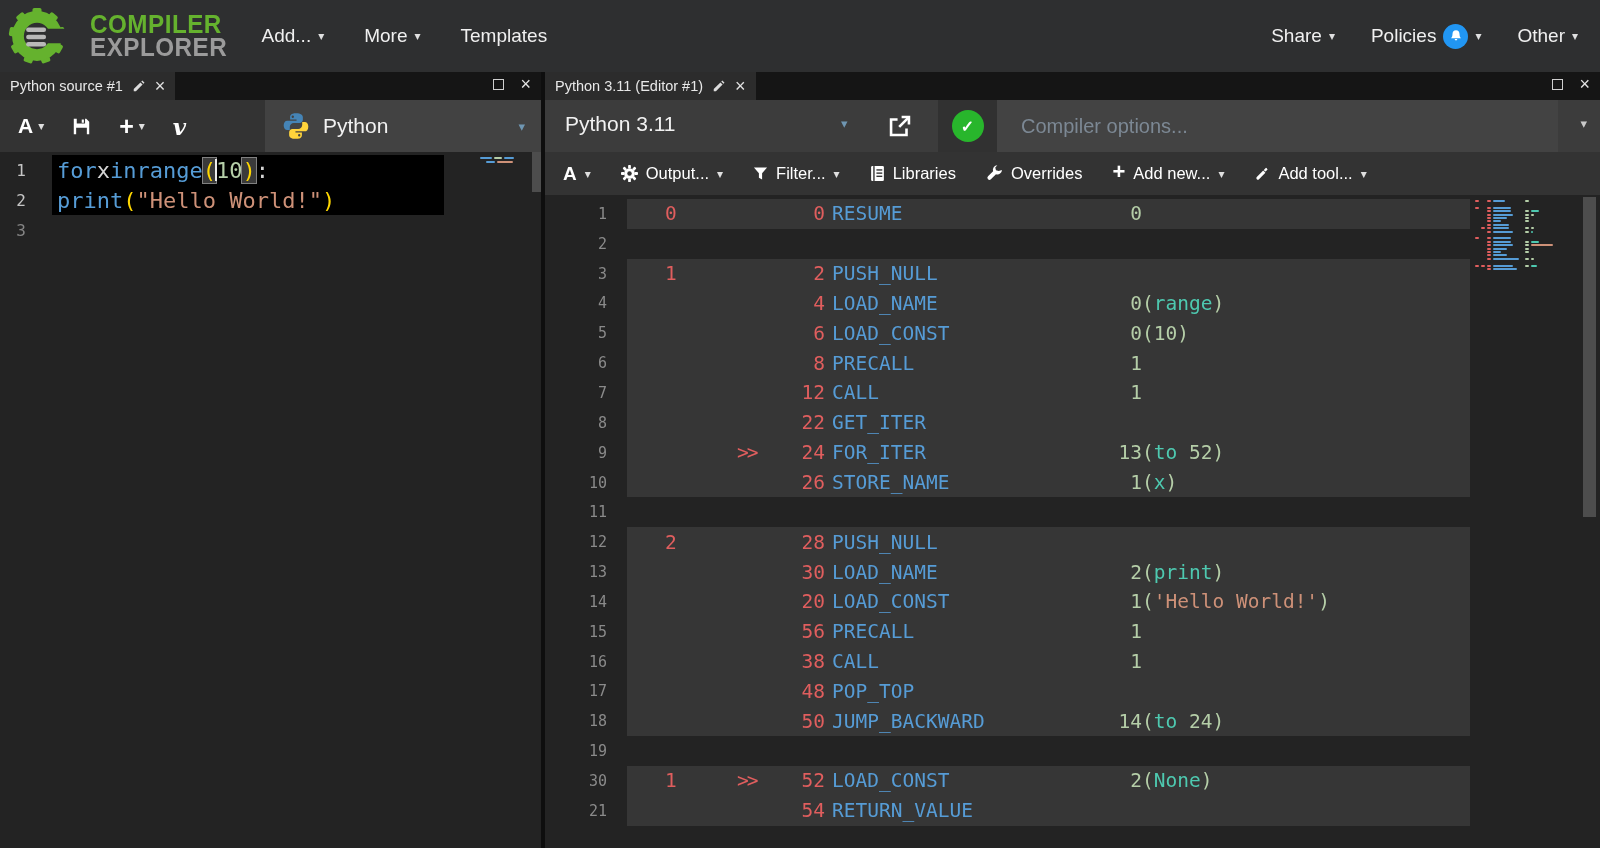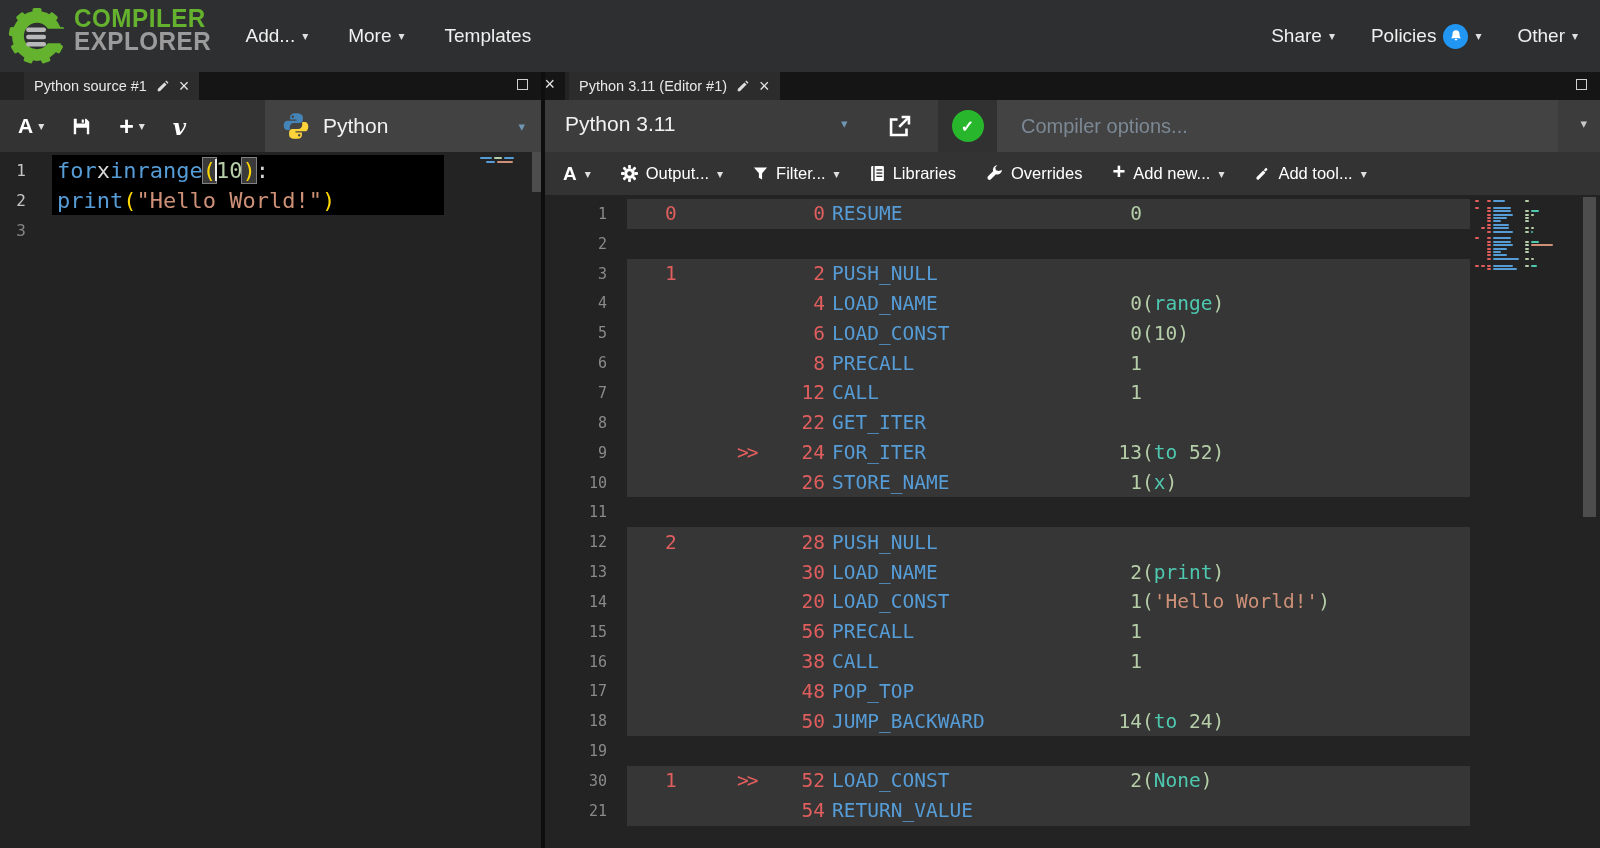--- a/index.html
+++ b/index.html
@@ -2,34 +2,34 @@
 <html><head>
 <meta charset="utf-8">
 <style>
   * { margin:0; padding:0; box-sizing:border-box; }
   html,body { width:1600px; height:848px; overflow:hidden; background:#232323;
               font-family:"Liberation Sans", sans-serif; }
 
   
   .topnav { position:absolute; top:0; left:0; width:1600px; height:72px;
             background:#2e2f30; display:flex; align-items:center; }
-  .logo { display:flex; gap:8px; margin-left:8px; }
+  .logo { display:flex; align-items:center; gap:24px; margin-left:8px; }
   .logo-text { font-weight:bold; font-size:25px; line-height:23px; letter-spacing:.5px;
                transform:scaleX(.97); transform-origin:left; }
   .logo-l1 { color:#65b22e; } .logo-l2 { color:#9b9b9b; }
   .nav-left { display:flex; gap:40px; margin-left:30px;justify-content:center; }
   .nav-right { display:flex; gap:36px; margin-left:auto; margin-right:22px; align-items:center; }
   .nav-item { color:#f0f0f0; font-size:19px; display:flex; align-items:center; gap:7px; cursor:default; }
   .caret { font-size:12px; color:#e0e0e0; }
   .caret-blue { color:#6f96b2; font-size:13px; }
   .bell-badge { width:25px; height:25px; border-radius:50%; background:#2196f3;
                 display:inline-flex; align-items:center; justify-content:center; }
 
   
-  .tabbar { position:absolute; top:72px; height:28px; background:#151515;margin-left:24px; }
+  .tabbar { position:absolute; top:72px; height:28px; background:#151515; }
   .tabbar.lp { left:0; width:541px; } .tabbar.rp { left:545px; width:1055px; }
   .tab { display:inline-flex; height:28px; background:#2c2c2c; align-items:center;
          padding:0 10px; color:#e8e8e8; font-size:14.5px; gap:9px; }
   .pane-ctrl { position:absolute; right:10px; top:5px; display:flex; gap:16px; align-items:center; }
   .maxbox { width:11px; height:11px; border:1.5px solid #cfcfcf; display:inline-block; }
   .xclose { color:#e3e3e3; font-size:18px; line-height:14px; }
 
   
   .toolbar-l { position:absolute; top:100px; left:0; width:541px; height:52px; background:#333;
                display:flex; align-items:center; padding-left:18px; gap:28px; color:#fff; }

